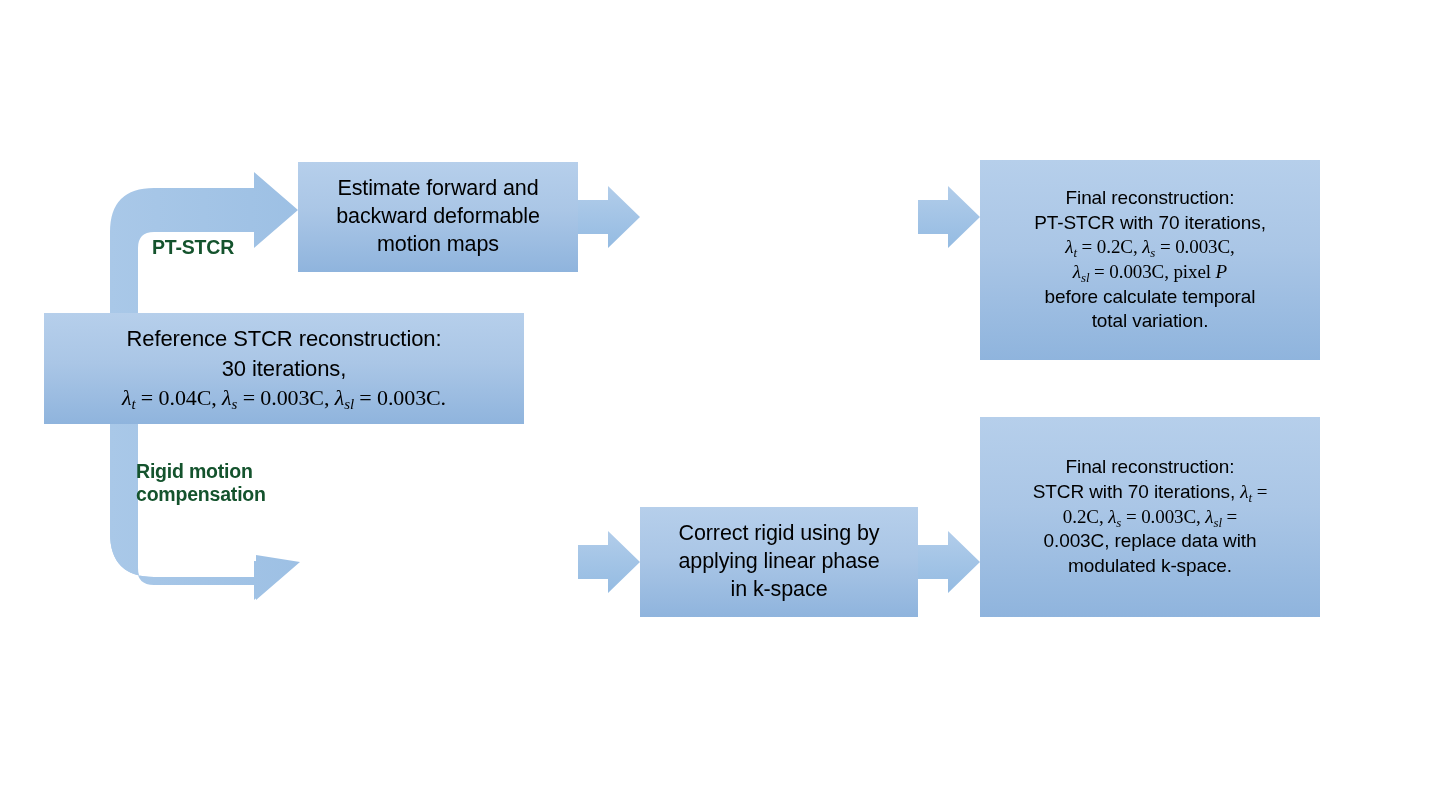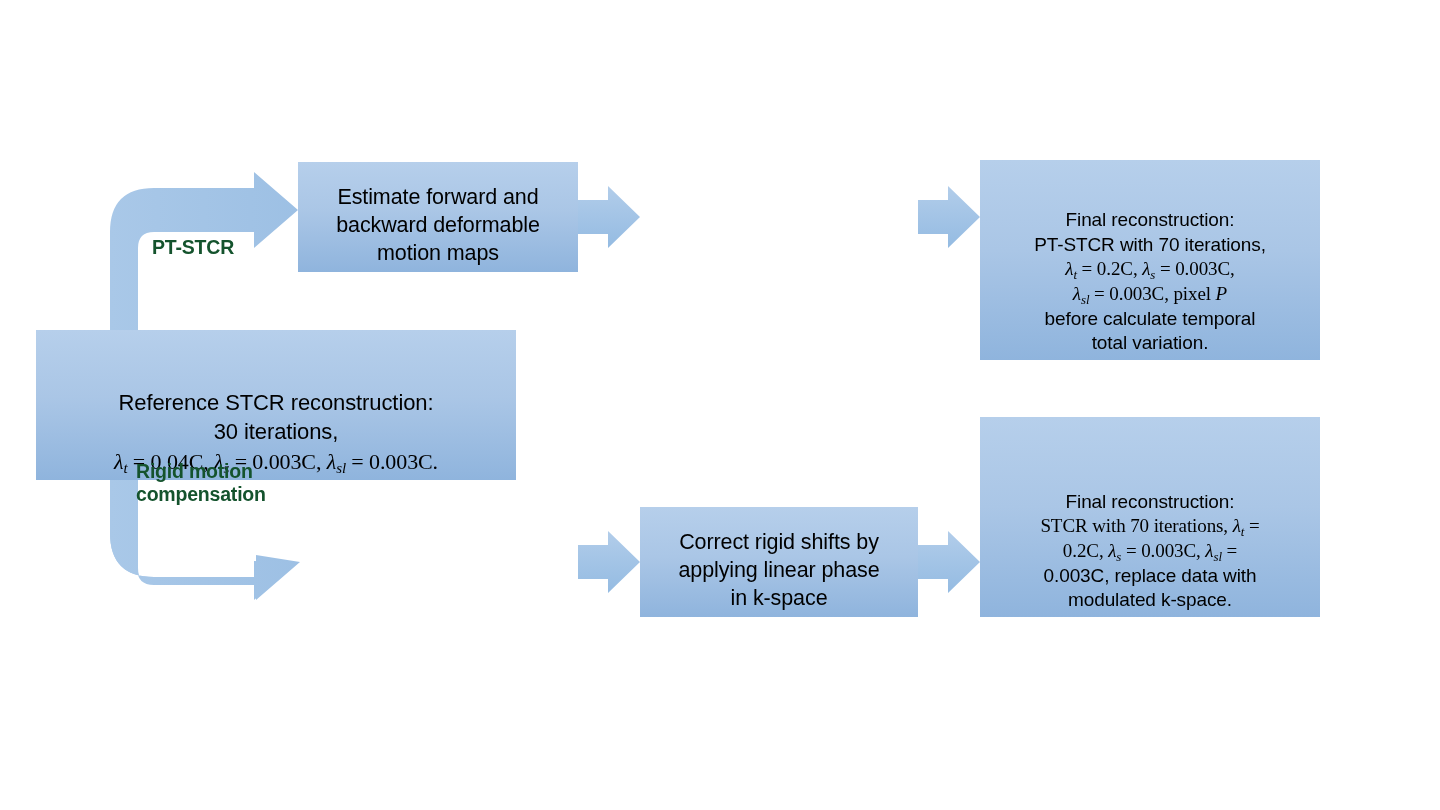--- a/index.html
+++ b/index.html
@@ -25,21 +25,21 @@
     left: 0;
     top: 0;
     width: 1440px;
     height: 810px;
     pointer-events: none;
   }
   .proc-box {
     position: absolute;
     box-sizing: border-box;
     display: flex;
-    align-items: flex-end;
+    align-items: center;
     justify-content: center;
     text-align: center;
     background: linear-gradient(to bottom, #b6cfeb 0%, #aac6e6 45%, #8fb4dd 100%);
     color: #000000;
     font-size: 21.5px;
     line-height: 1.30;
     padding: 4px 12px;
     letter-spacing: -0.1px;
   }
   .proc-box .txt {
@@ -161,21 +161,21 @@
     <g>
       <path d="M 918 545 L 948 545 L 948 531 L 980 562 L 948 593 L 948 579 L 918 579 Z" fill="url(#agrad)"></path>
     </g>
   </svg>
 
   <div class="branch-label" style="left:152px; top:236px;">PT-STCR</div>
 
   <div class="branch-label" style="left:136px; top:460px;">Rigid motion
 compensation</div>
 
-  <div class="proc-box ref-box" style="left:36px; top:313px; width:480px; height:150px; z-index:5;margin-top:17px;">
+  <div class="proc-box ref-box" style="left:44px; top:313px; width:480px; height:111px; z-index:5;">
     <span class="txt">
       <span>Reference STCR reconstruction:</span><br>
       <span>30 iterations,</span><br>
       <span class="m"><span class="lam">λ</span><sub>t</sub><span class="num"> = 0.04C, </span><span class="lam">λ</span><sub>s</sub><span class="num"> = 0.003C, </span><span class="lam">λ</span><sub>sl</sub><span class="num"> = 0.003C.</span></span>
     </span>
   </div>
 
   <div class="proc-box" style="left:298px; top:162px; width:280px; height:110px;">
     <span class="txt">
       <span>Estimate forward and</span><br>
@@ -192,29 +192,29 @@
       <span class="m"><span class="lam">λ</span><sub>t</sub><span class="num"> = 0.2C, </span><span class="lam">λ</span><sub>s</sub><span class="num"> = 0.003C,</span></span><br>
       <span class="m"><span class="lam">λ</span><sub>sl</sub><span class="num"> = 0.003C, pixel </span><span class="varP">P</span></span><br>
       <span>before calculate temporal</span><br>
       <span>total variation.</span>
     </span>
   </div>
 
 
   <div class="proc-box" style="left:640px; top:507px; width:278px; height:110px;">
     <span class="txt">
-      <span>Correct rigid shifts by</span><br>
+      <span>Correct rigid using by</span><br>
       <span>applying linear phase</span><br>
       <span>in k-space</span>
     </span>
   </div>
 
   <div class="proc-box final-box" style="left:980px; top:417px; width:340px; height:200px;">
     <span class="txt">
       <span>Final reconstruction:</span><br>
-      <span class="m"><span style="font-family:Liberation Serif, serif;">STCR with 70 iterations, </span><span class="lam">λ</span><sub>t</sub><span class="num"> =</span></span><br>
+      <span class="m"><span style="font-family:Liberation Sans, sans-serif;">STCR with 70 iterations, </span><span class="lam">λ</span><sub>t</sub><span class="num"> =</span></span><br>
       <span class="m"><span class="num">0.2C, </span><span class="lam">λ</span><sub>s</sub><span class="num"> = 0.003C, </span><span class="lam">λ</span><sub>sl</sub><span class="num"> =</span></span><br>
       <span>0.003C, replace data with</span><br>
       <span>modulated k-space.</span>
     </span>
   </div>
 
 </div>
 
 </body></html>

